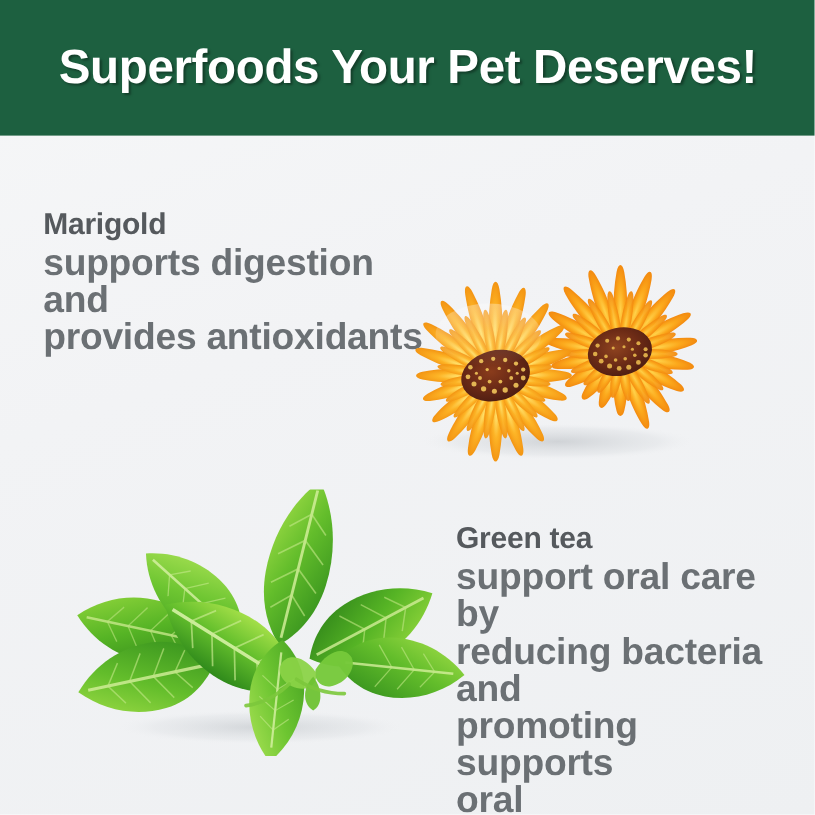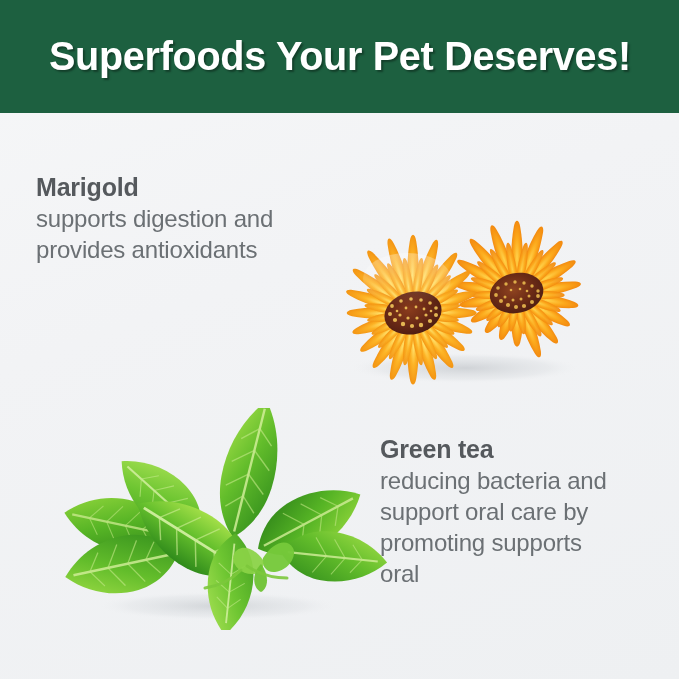--- a/index.html
+++ b/index.html
@@ -48,22 +48,22 @@
   }
   .caption .heading {
     display: block;
     font-size: 25px;
     font-weight: bold;
     color: #55595d;
     letter-spacing: -0.2px;
   }
   .caption .body {
     display: block;
-    font-size: 24px;
-    font-weight: normal;
+    font-size: 31px;
+    font-weight: bold;
     color: #6b7074;
     letter-spacing: -0.2px;
   }
 
   #marigold-caption {
     left: 36px;
     top: 172px;
     width: 320px;
   }
   #greentea-caption {
@@ -291,22 +291,22 @@
             <circle cx="18" cy="-2" r="1.3"></circle>
         </g>
 
         <ellipse cx="-6" cy="-34" rx="44" ry="26" fill="url(#petalSheen)"></ellipse>
       </g>
     </svg>
   </div>
 
   <div class="caption" id="greentea-caption">
     <span class="heading">Green tea</span>
+    <span class="body">support oral care by</span>
     <span class="body">reducing bacteria and</span>
-    <span class="body">support oral care by</span>
     <span class="body">promoting supports</span>
     <span class="body">oral</span>
   </div>
 
   <div class="photo" id="greentea-photo">
     <svg viewBox="0 0 355 222" xmlns="http://www.w3.org/2000/svg">
       <defs>
         <linearGradient id="lfA" x1="0" y1="0" x2="1" y2="1">
           <stop offset="0%" stop-color="#a6e04a"></stop>
           <stop offset="45%" stop-color="#63bd2b"></stop>

